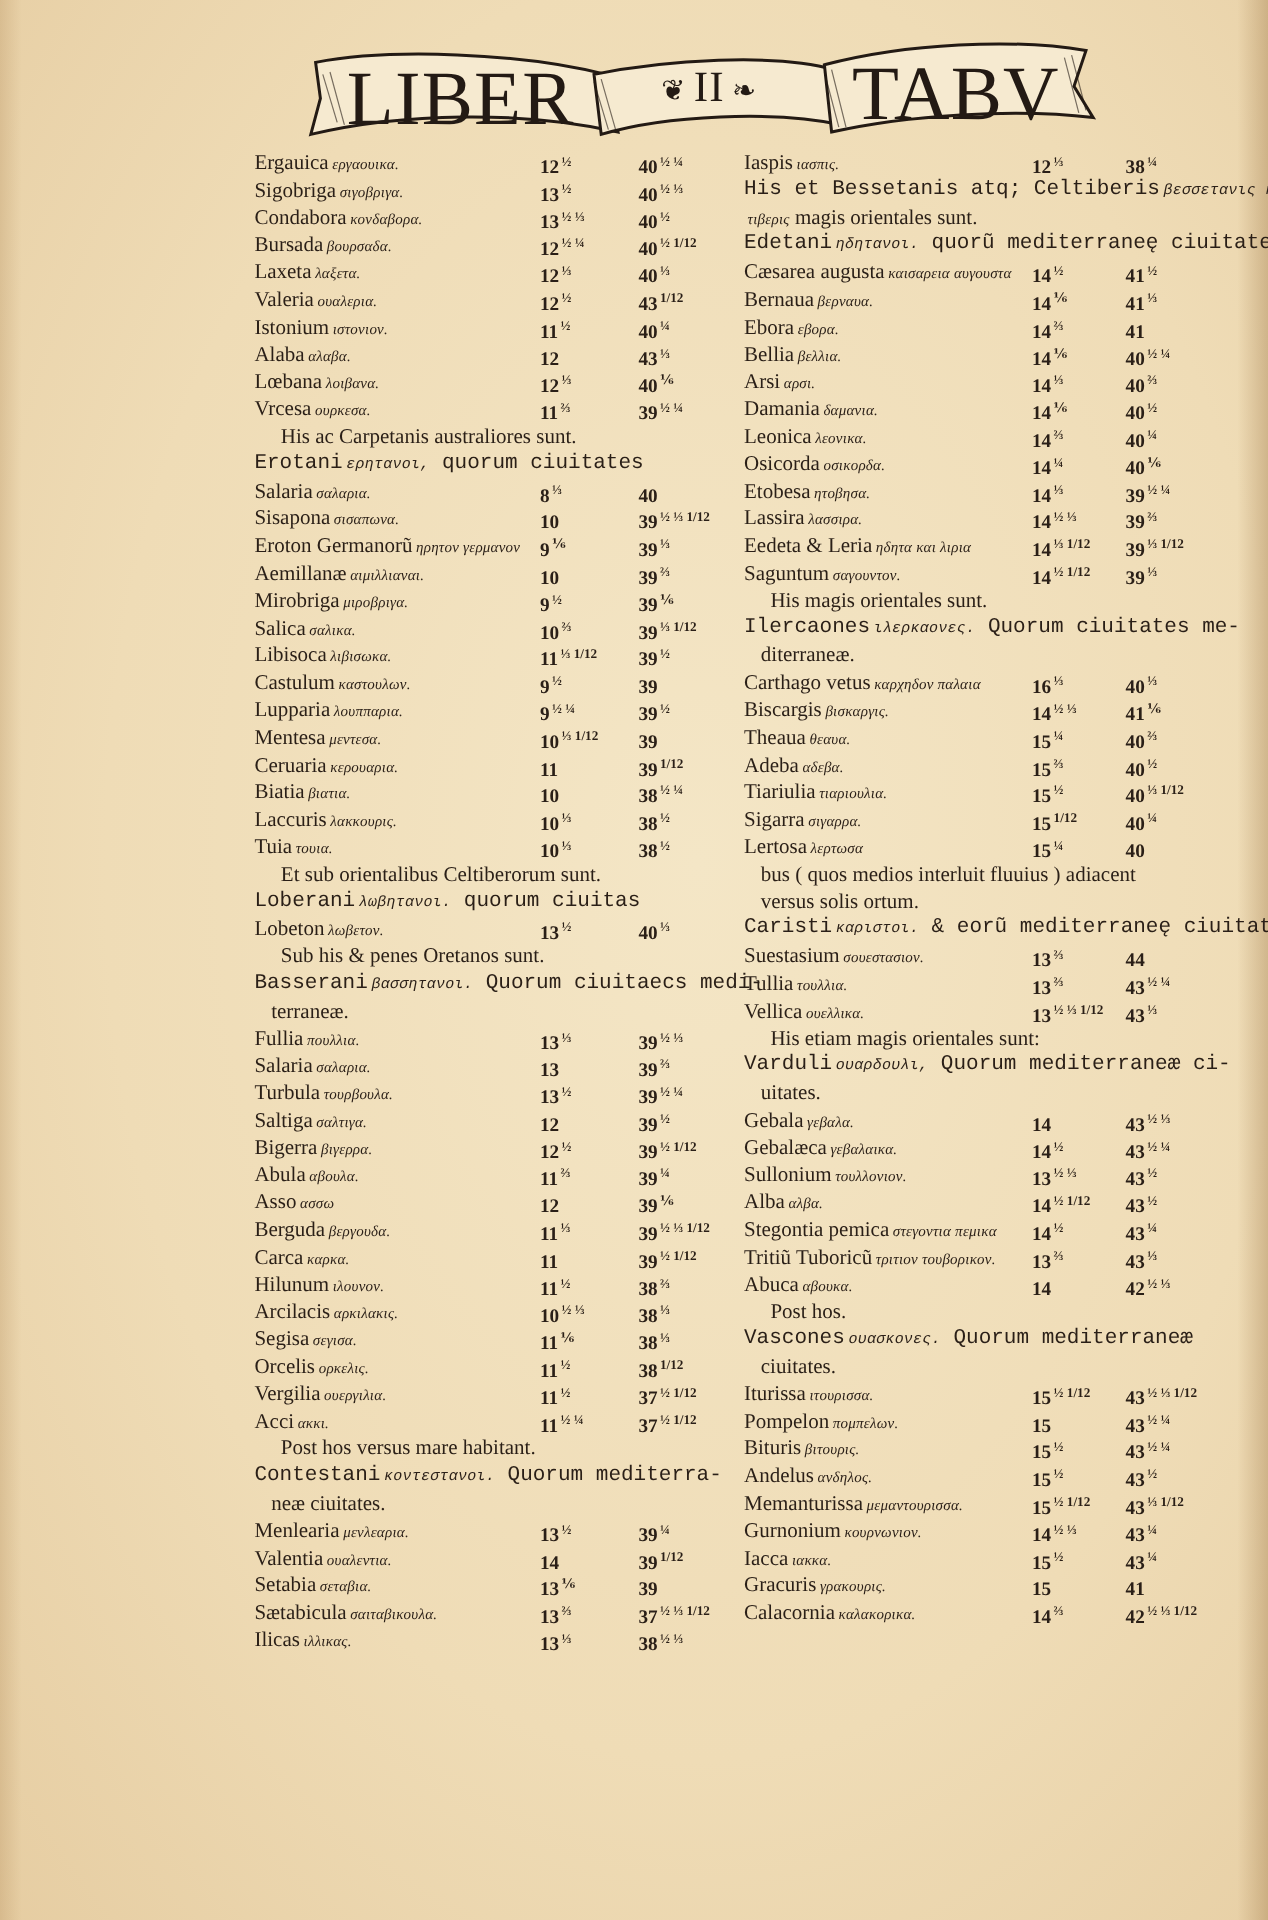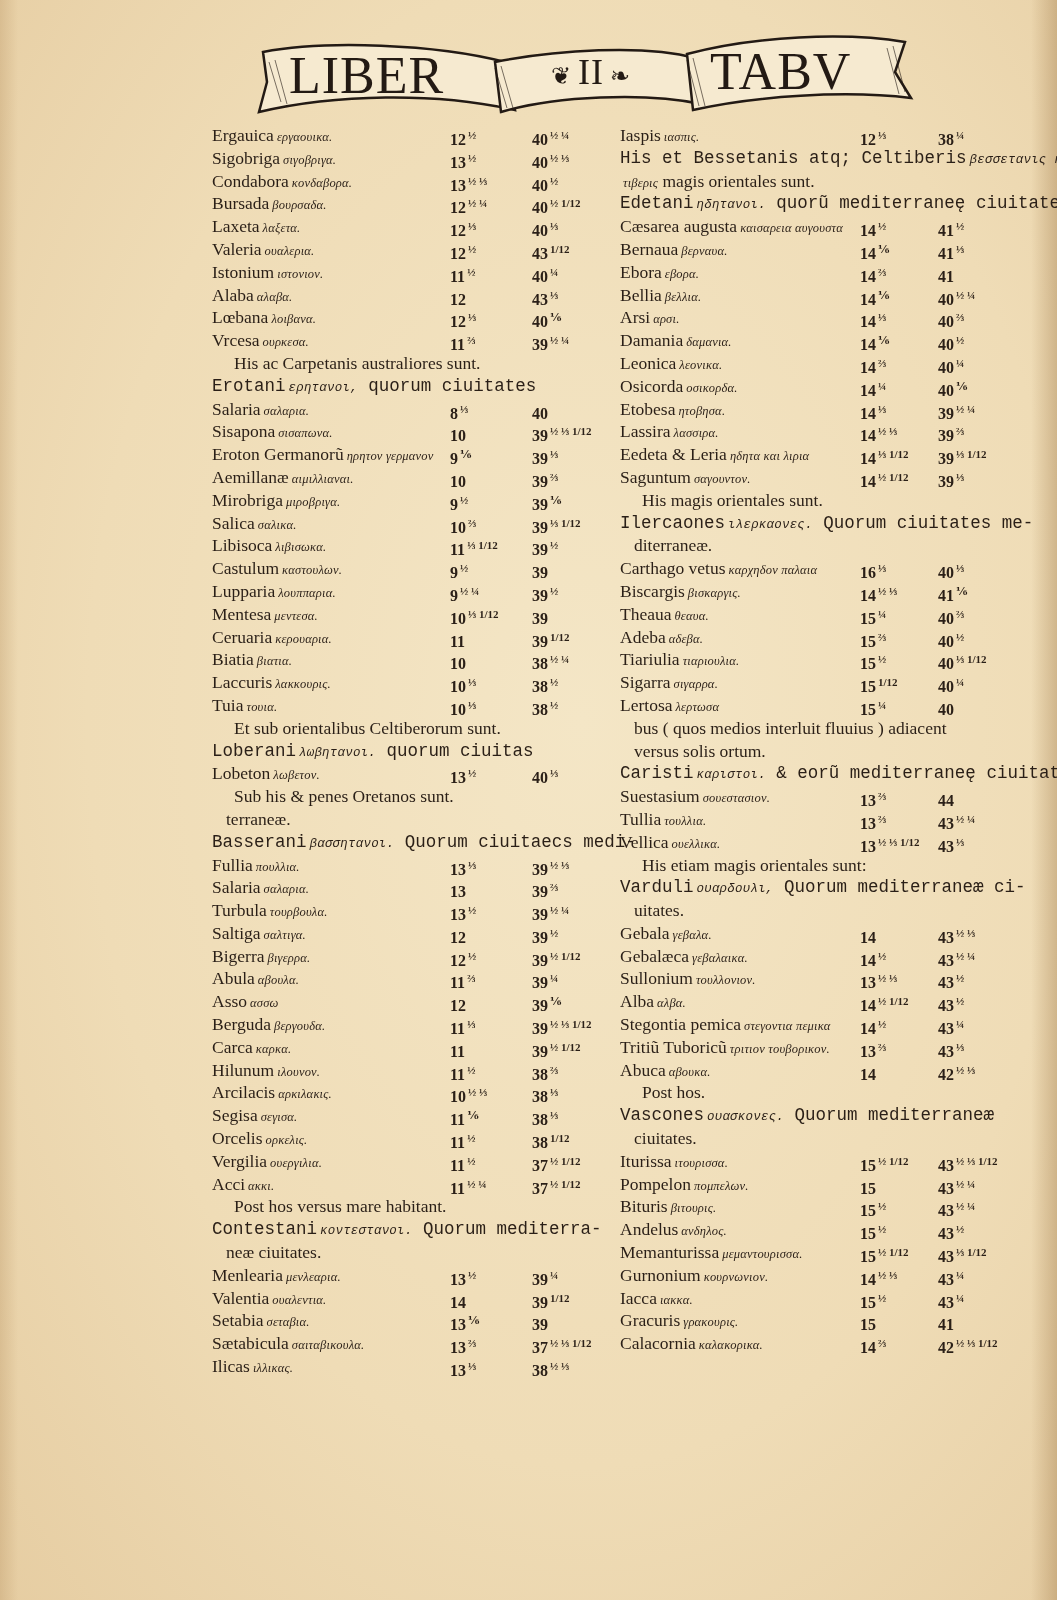--- a/index.html
+++ b/index.html
@@ -17,21 +17,21 @@
   .page-edge-left {
     position:absolute; left:0; top:0; width:18px; height:1600px;
     background: linear-gradient(to left, rgba(0,0,0,0), rgba(170,130,80,0.25));
   }
   
   .banner {
     position:absolute; left:255px; top:32px; width:660px; height:88px;
   }
   .banner svg { position:absolute; left:0; top:0; }
   .banner-word {
-    position:absolute; font-family:"Liberation Serif", serif; font-size:52px;
+    position:absolute; font-family:"Liberation Serif", serif; font-size:64px;
     letter-spacing:1px; color:#231a14; line-height:1;
   }
   .bw-left { left:34px; top:18px; }
   .bw-mid { left:290px; top:22px; font-size:36px; }
   .bw-right { left:455px; top:14px; }
   .fleuron { font-size:24px; color:#231a14; margin:0 6px; vertical-align:middle; }
 
   
   .col {
     position:absolute; top:124px;
@@ -220,25 +220,25 @@
       <span class="name"><span>Loberani</span><span class="greek">λωβητανοι.</span> <span>quorum ciuitas</span></span>
     </div>
     <div class="row entry">
       <span class="name"><span>Lobeton</span><span class="greek">λωβετον.</span></span>
       <span class="lon"><span>13</span><span class="frac">½</span></span>
       <span class="lat"><span>40</span><span class="frac">⅓</span></span>
     </div>
     <div class="row heading">
       <span class="name">Sub his &amp; penes Oretanos sunt.</span>
     </div>
+    <div class="row text">
+      <span class="name"><span>Basserani</span><span class="greek">βασσητανοι.</span> <span>Quorum ciuitaecs medi-</span></span>
+    </div>
     <div class="row cont">
       <span class="name">terraneæ.</span>
-    </div>
-    <div class="row text">
-      <span class="name"><span>Basserani</span><span class="greek">βασσητανοι.</span> <span>Quorum ciuitaecs medi-</span></span>
     </div>
     <div class="row entry">
       <span class="name"><span>Fullia</span><span class="greek">πουλλια.</span></span>
       <span class="lon"><span>13</span><span class="frac">⅓</span></span>
       <span class="lat"><span>39</span><span class="frac">½ ⅓</span></span>
     </div>
     <div class="row entry">
       <span class="name"><span>Salaria</span><span class="greek">σαλαρια.</span></span>
       <span class="lon"><span>13</span><span class="frac"></span></span>
       <span class="lat"><span>39</span><span class="frac">⅔</span></span>

